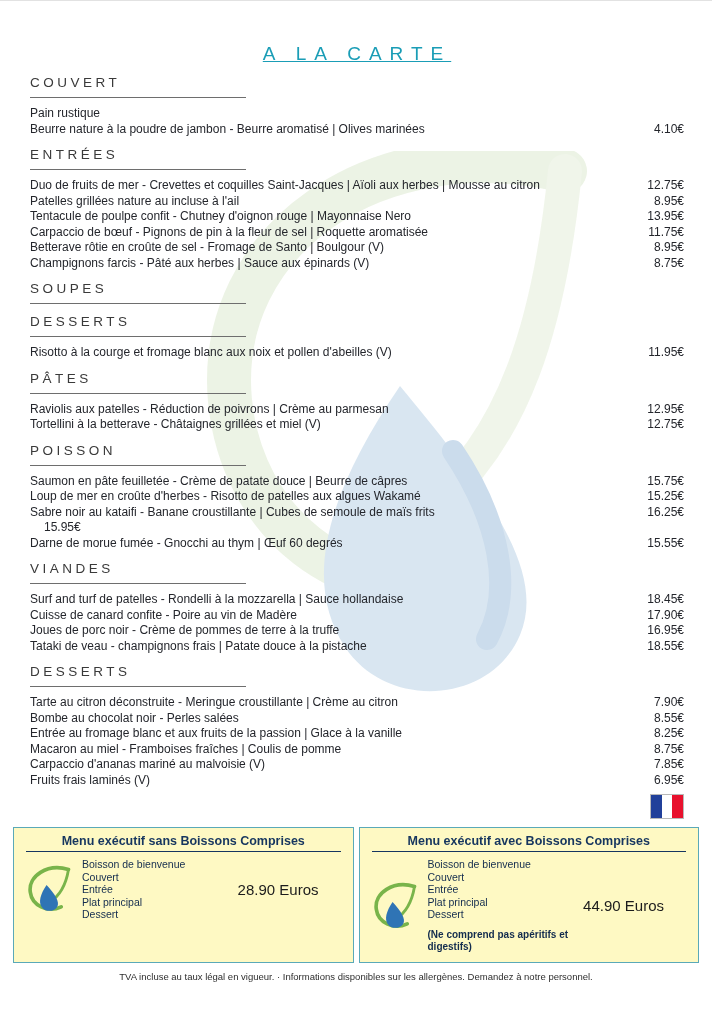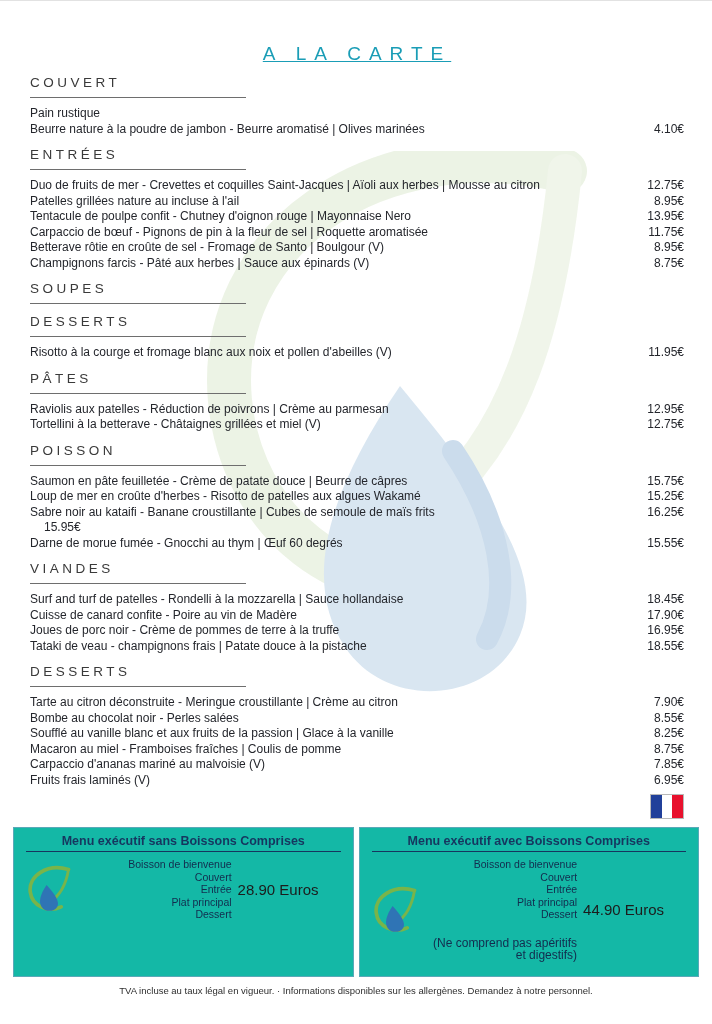--- a/index.html
+++ b/index.html
@@ -65,37 +65,37 @@
   .flag .fb { background:#21409a; }
   .flag .fw { background:#ffffff; }
   .flag .fr { background:#e8112d; }
   .menus {
     display:flex; gap:5px;
     padding:8px 13px 0 13px;
     position:relative; z-index:1;
   }
   .exec-box {
     flex:1;
-    background:#14b8a6;
+    background:#fef9c3;
     border:1px solid #5aa9b8;
-    padding:6px 8px 14px 8px;
+    padding:6px 8px 8px 8px;
   }
   .exec-title {
     text-align:center;
     font-weight:bold;
     font-size:12.5px;
     color:#16365f;
     border-bottom:1px solid #16365f;
     padding-bottom:3px;
     margin:0 4px 6px 4px;
   }
   .exec-body { display:flex; align-items:center; gap:6px; }
   .exec-logo { flex:0 0 54px; display:flex; align-items:center; justify-content:center; }
-  .exec-list { flex:1; font-size:10.5px; line-height:12.5px; color:#132c4e;text-align:right; }
-  .exec-note { font-size:12px; font-weight:normal; color:#132c4e; margin-top:16px; }
+  .exec-list { flex:1; font-size:10.5px; line-height:12.5px; color:#132c4e; }
+  .exec-note { font-size:10px; font-weight:bold; color:#132c4e; margin-top:8px; }
   .exec-price { font-size:15px; color:#1c1c1c; padding-right:26px; white-space:nowrap; }
   .footer {
     text-align:center;
     font-size:9.5px;
     color:#2e2e2e;
     padding-top:8px;
     position:relative; z-index:1;
   }
 </style>
 </head>
@@ -247,21 +247,21 @@
     <div class="items">
       <div class="item-row">
         <span class="item-text">Tarte au citron déconstruite - Meringue croustillante | Crème au citron</span>
         <span class="item-price">7.90€</span>
       </div>
       <div class="item-row">
         <span class="item-text">Bombe au chocolat noir - Perles salées</span>
         <span class="item-price">8.55€</span>
       </div>
       <div class="item-row">
-        <span class="item-text">Soufflé au vanille blanc et aux fruits de la passion | Glace à la vanille</span>
+        <span class="item-text">Entrée au fromage blanc et aux fruits de la passion | Glace à la vanille</span>
         <span class="item-price">8.25€</span>
       </div>
       <div class="item-row">
         <span class="item-text">Macaron au miel - Framboises fraîches | Coulis de pomme</span>
         <span class="item-price">8.75€</span>
       </div>
       <div class="item-row">
         <span class="item-text">Carpaccio d'ananas mariné au malvoisie (V)</span>
         <span class="item-price">7.85€</span>
       </div>

